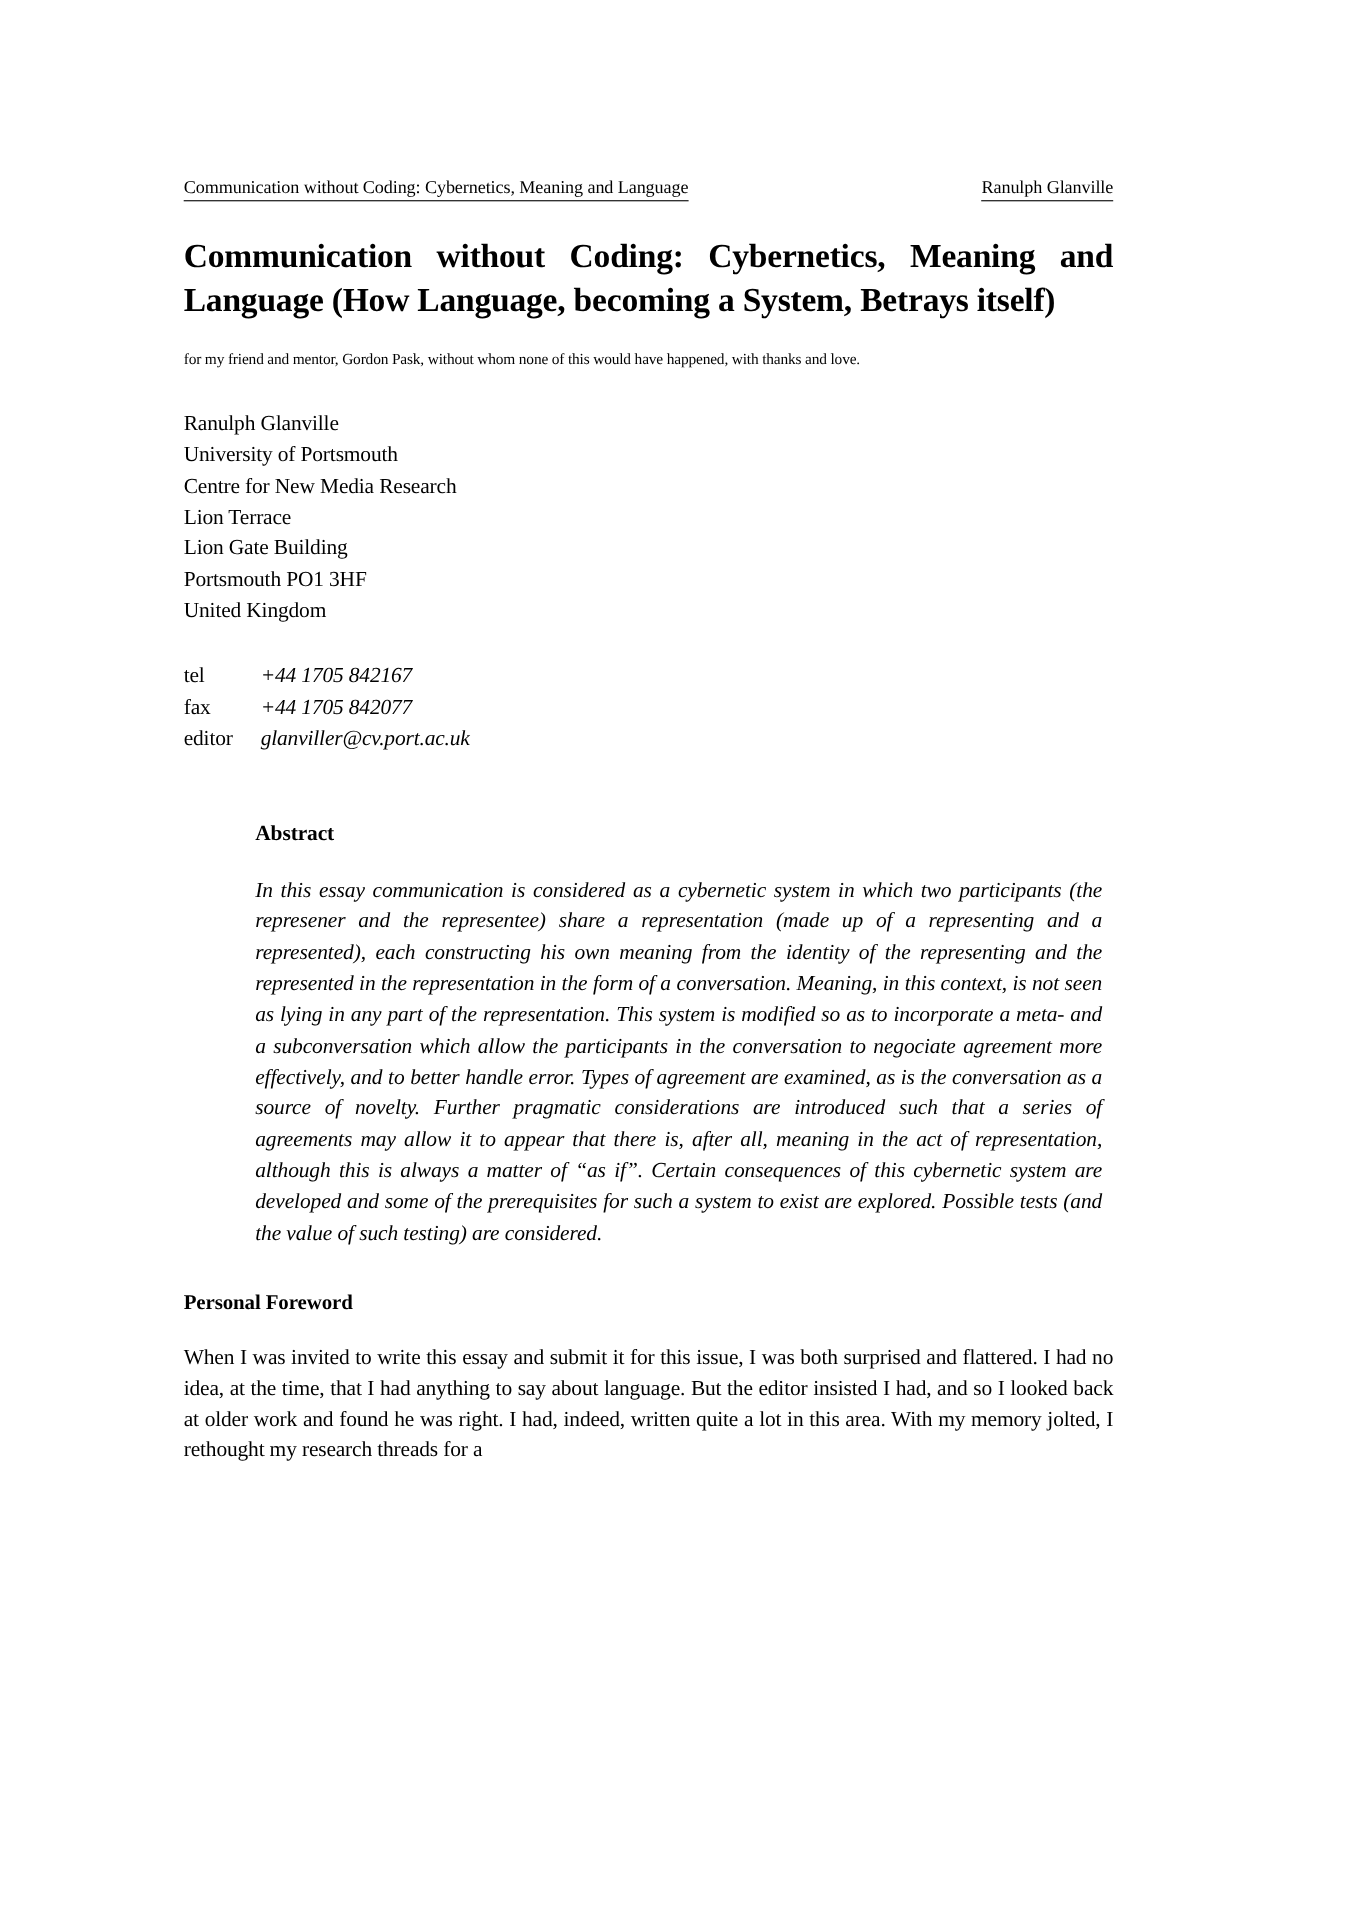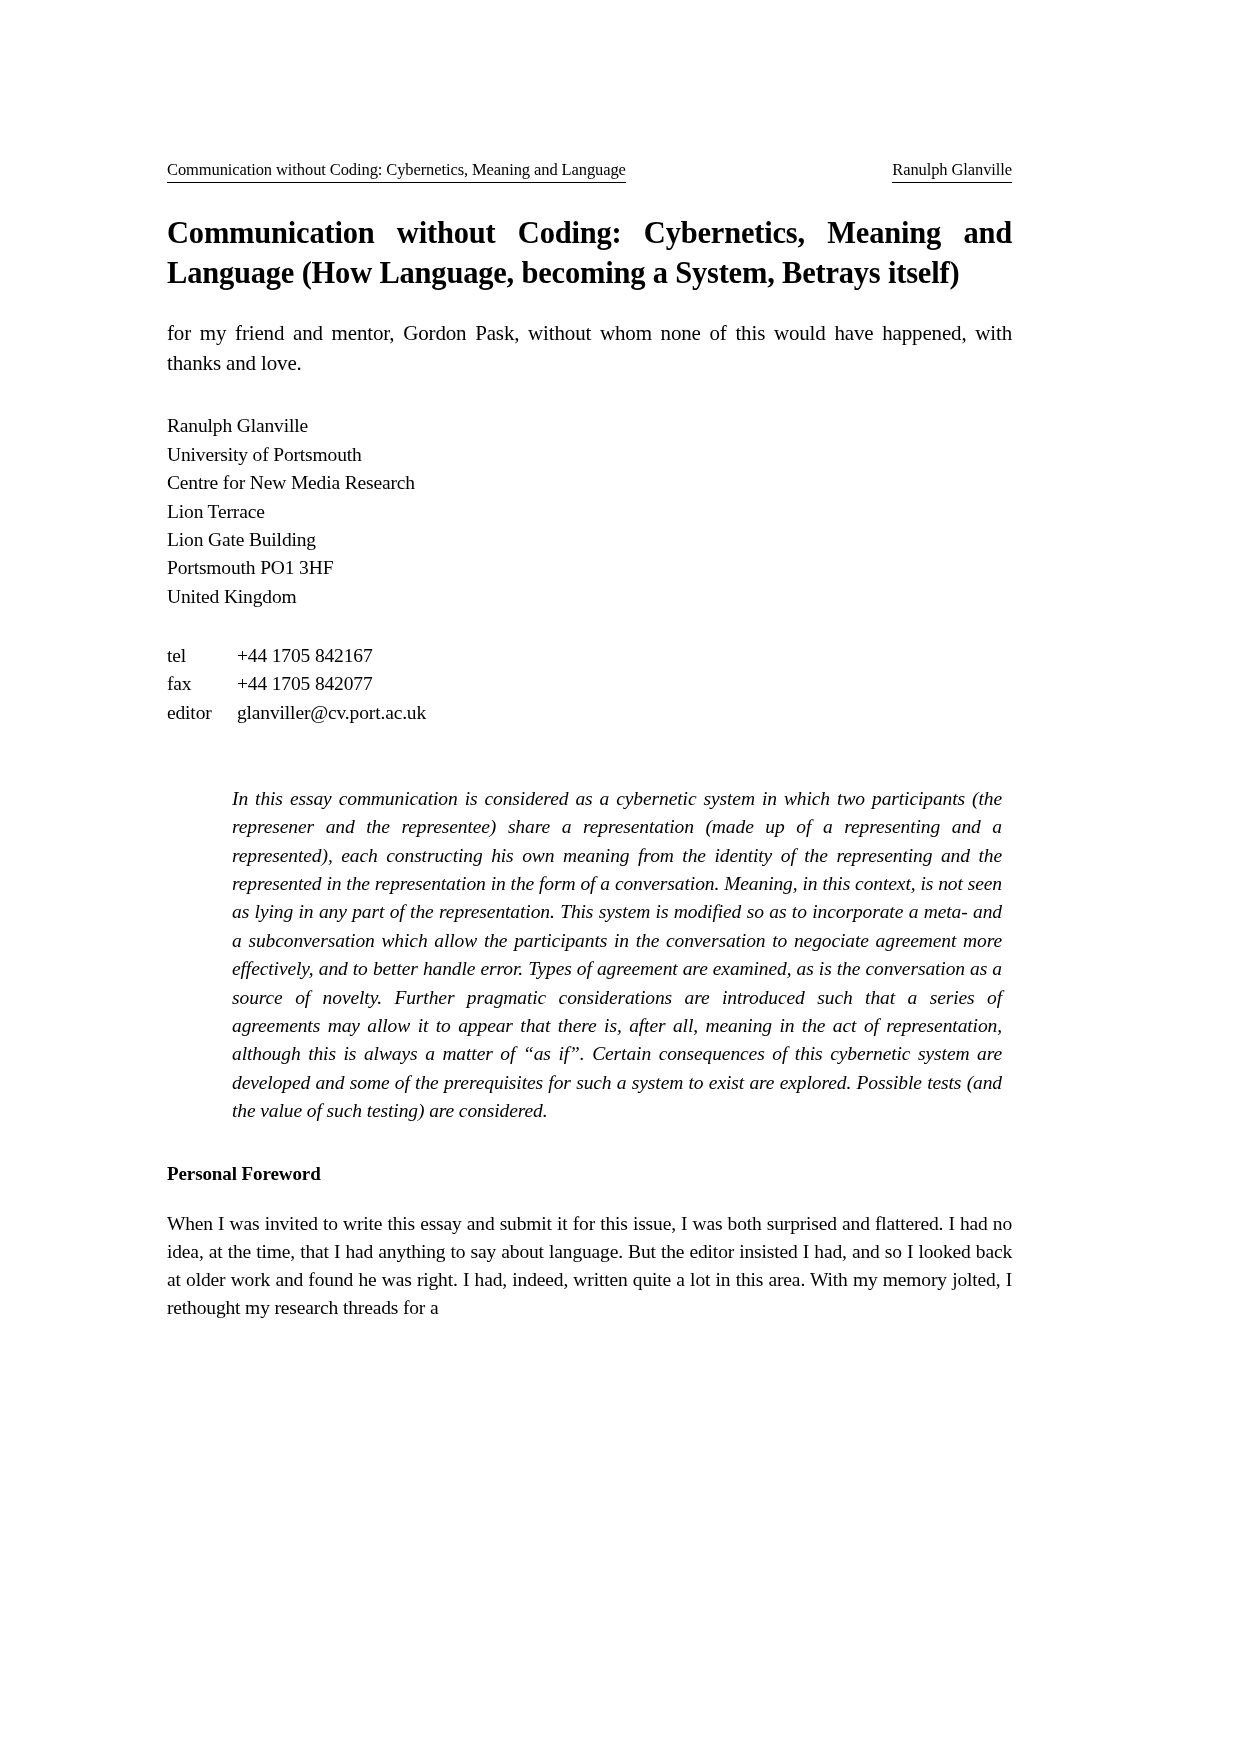--- a/index.html
+++ b/index.html
@@ -53,21 +53,21 @@
     text-align-last: justify;
     white-space: pre;
   }
   .doc-title .title-line-2 {
     display: block;
   }
 
   
   .body-para {
     margin: 24px 0 0 0;
-    font-size: 21px;
+    font-size: 14px;
     line-height: 1.445;
     text-align: justify;
     letter-spacing: -0.15px;
   }
 
   
   .address-block {
     margin: 34px 0 0 0;
     font-size: 19.5px;
     line-height: 1.455;
@@ -77,21 +77,21 @@
 
   
   .contact-block {
     margin: 31px 0 0 0;
     font-size: 19.5px;
     line-height: 1.455;
     letter-spacing: -0.15px;
   }
   .contact-row { display: flex; white-space: nowrap; }
   .contact-row .c-label { width: 70px; flex: 0 0 70px; }
-  .contact-row .c-value { flex: 0 1 auto; }
+  .contact-row .c-value { flex: 0 1 auto; font-style: italic; }
 
   
   .abstract-section {
     margin: 58px 0 0 0;
     padding-left: 65px;
     padding-right: 10px;
   }
   .abstract-heading {
     font-size: 19.5px;
     font-weight: bold;
@@ -160,19 +160,20 @@
       <span class="c-label">fax</span>
       <span class="c-value">+44 1705 842077</span>
     </div>
     <div class="contact-row">
       <span class="c-label">editor</span>
       <span class="c-value">glanviller@cv.port.ac.uk</span>
     </div>
   </div>
 
   <div class="abstract-section">
+    <div class="abstract-heading">Abstract</div>
     <p class="abstract-body">In this essay communication is considered as a cybernetic system in which two participants (the represener and the representee) share a representation (made up of a representing and a represented), each constructing his own meaning from the identity of the representing and the represented in the representation in the form of a conversation. Meaning, in this context, is not seen as lying in any part of the representation. This system is modified so as to incorporate a meta- and a subconversation which allow the participants in the conversation to negociate agreement more effectively, and to better handle error. Types of agreement are examined, as is the conversation as a source of novelty. Further pragmatic considerations are introduced such that a series of agreements may allow it to appear that there is, after all, meaning in the act of representation, although this is always a matter of “as if”. Certain consequences of this cybernetic system are developed and some of the prerequisites for such a system to exist are explored. Possible tests (and the value of such testing) are considered.</p>
   </div>
 
   <div class="section-heading">Personal Foreword</div>
   <p class="section-body">When I was invited to write this essay and submit it for this issue, I was both surprised and flattered. I had no idea, at the time, that I had anything to say about language. But the editor insisted I had, and so I looked back at older work and found he was right. I had, indeed, written quite a lot in this area. With my memory jolted, I rethought my research threads for a</p>
 
 </div>
 
 </body></html>

